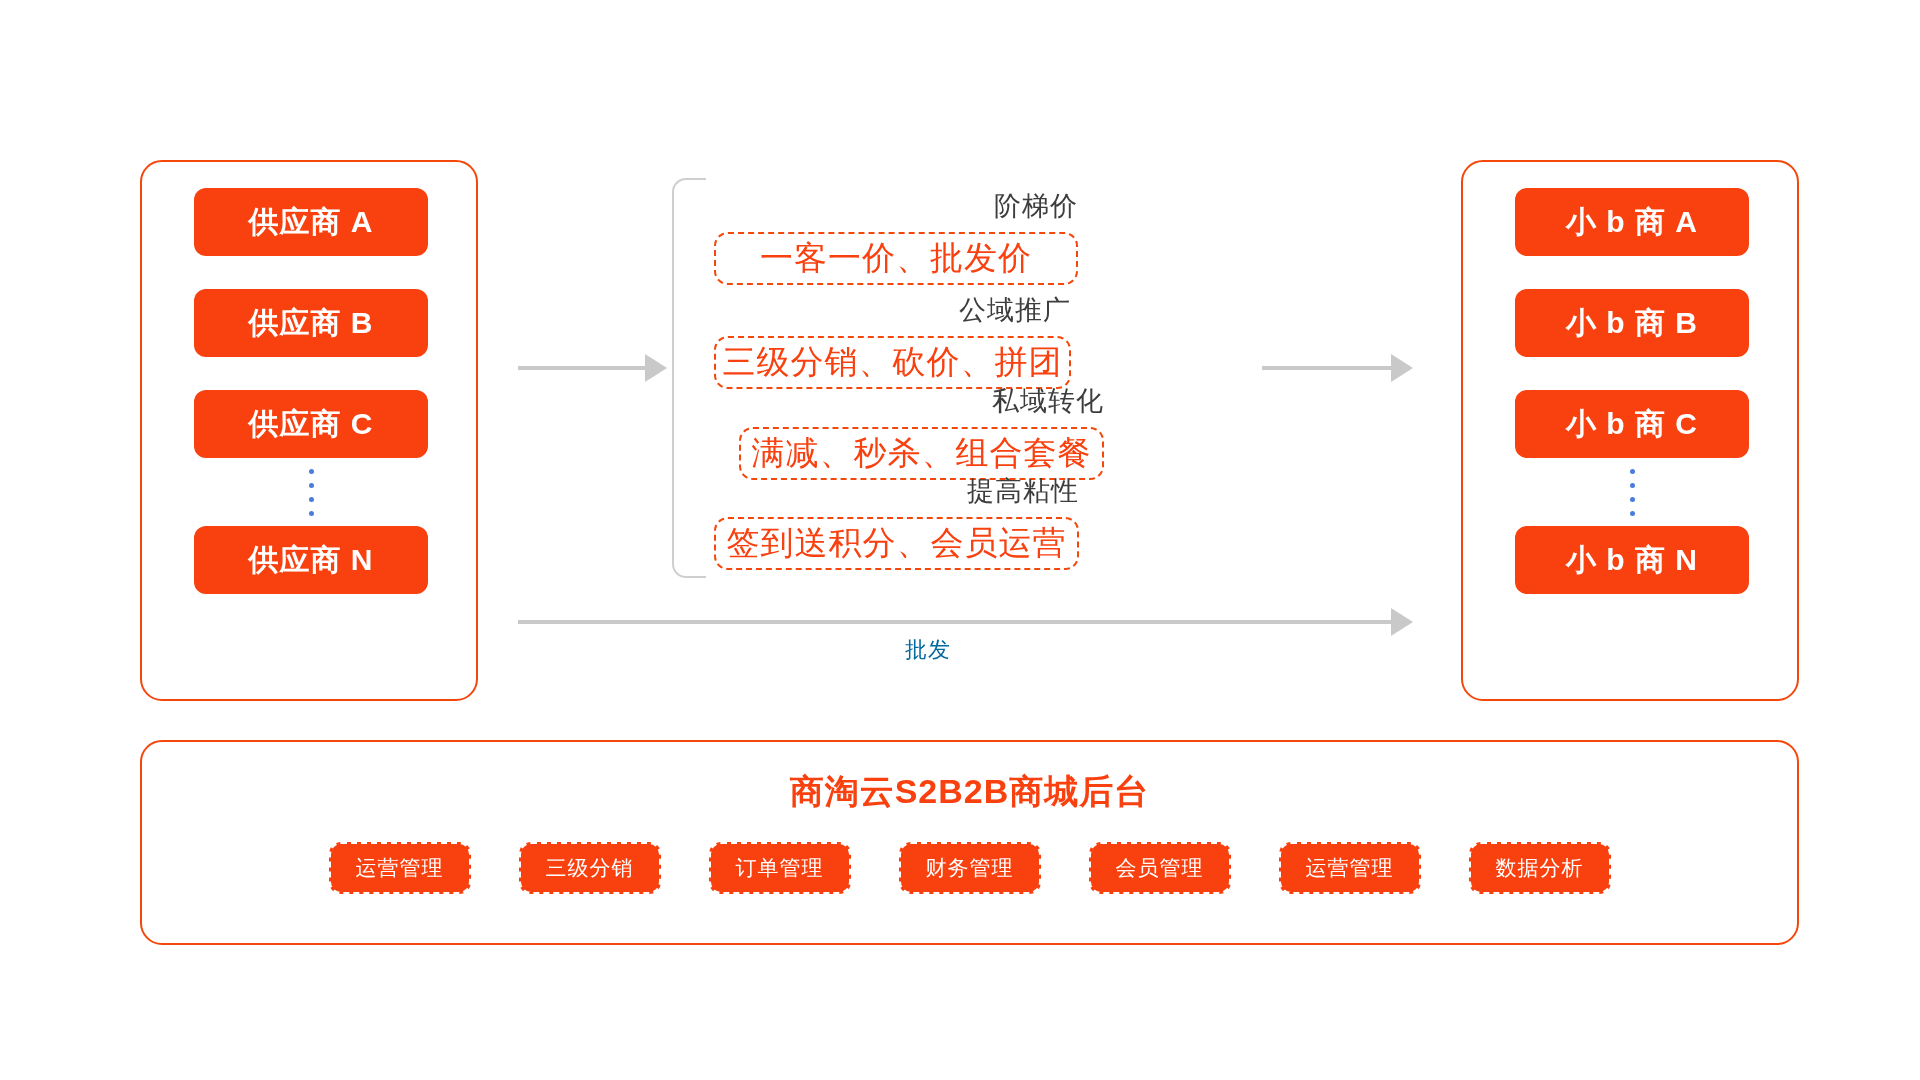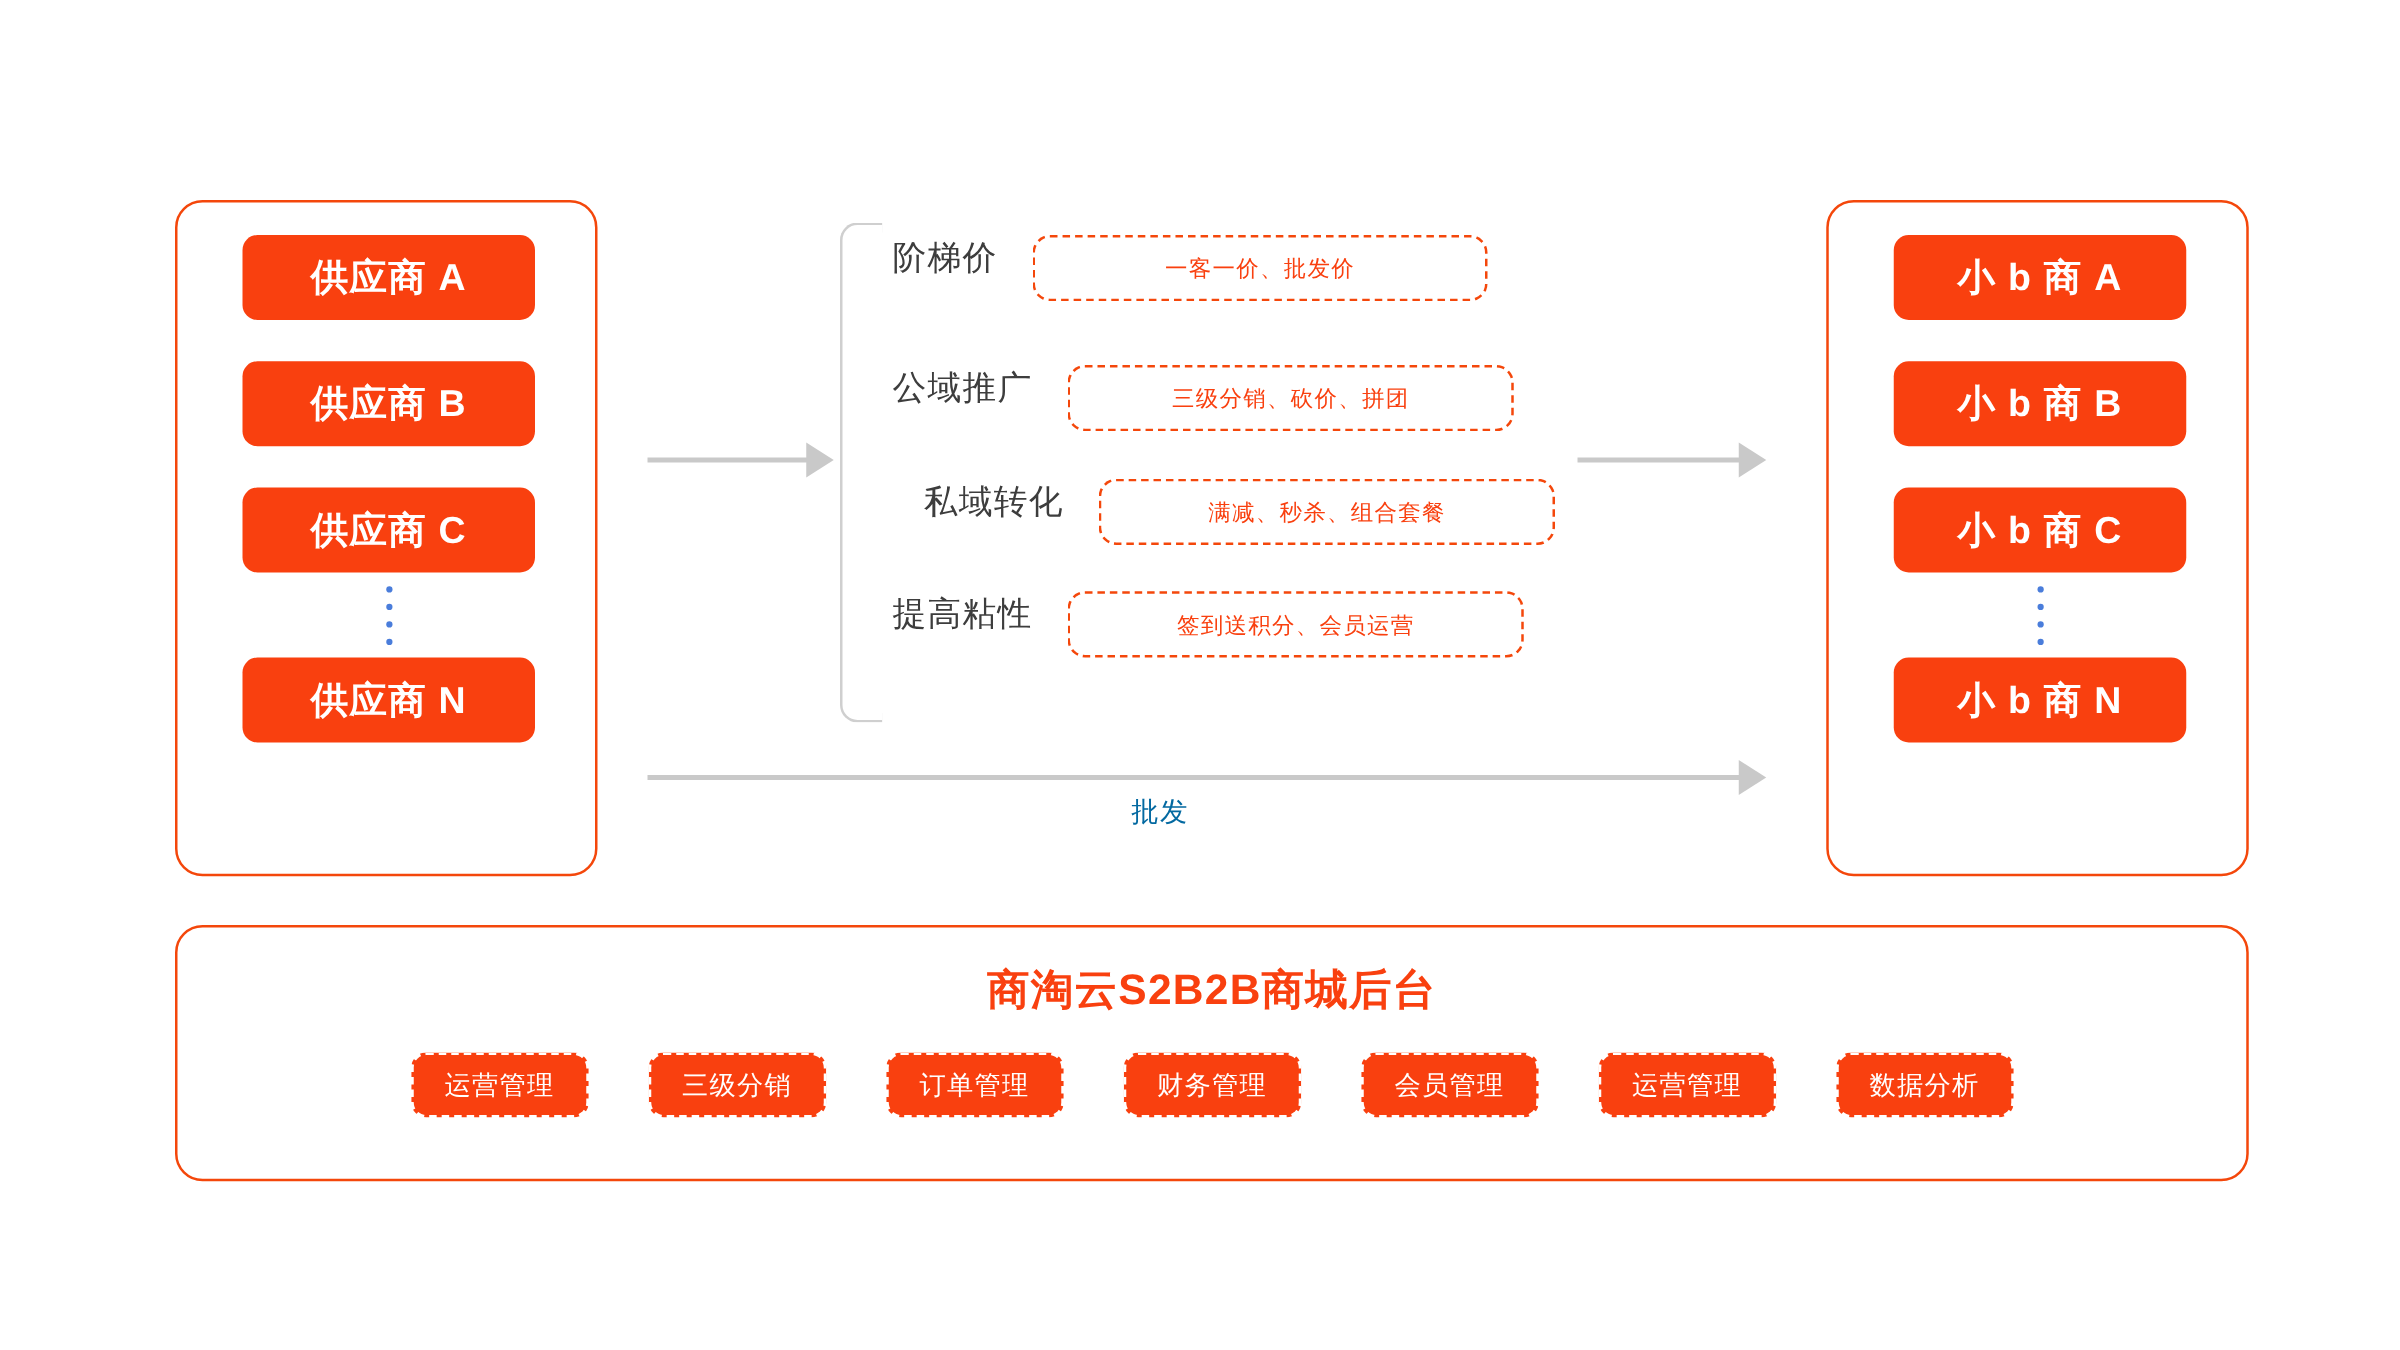--- a/index.html
+++ b/index.html
@@ -108,34 +108,35 @@
     border-top: 2.5px solid #cfcfcf;
     border-bottom: 2.5px solid #cfcfcf;
     border-top-left-radius: 14px;
     border-bottom-left-radius: 14px;
     box-sizing: border-box;
   }
   .feature-row {
     position: absolute;
     left: 42px;
     display: flex;
-    align-items: flex-start;
-    gap: 28px;
+    align-items: flex-end;
+    gap: 8px;
+    flex-direction: column;
   }
   .feature-label {
     font-size: 27px;
     color: #3d3d3d;
     white-space: nowrap;
     letter-spacing: 1px;
   }
   .feature-box {
     border: 2px dashed #F4470B;
     border-radius: 14px;
     color: #F9400F;
-    font-size: 18px;
+    font-size: 33px;
     height: 53px;
     display: flex;
     align-items: center;
     justify-content: center;
     padding: 0 26px;
     box-sizing: border-box;
     white-space: nowrap;
     letter-spacing: 1px;
   }
 

